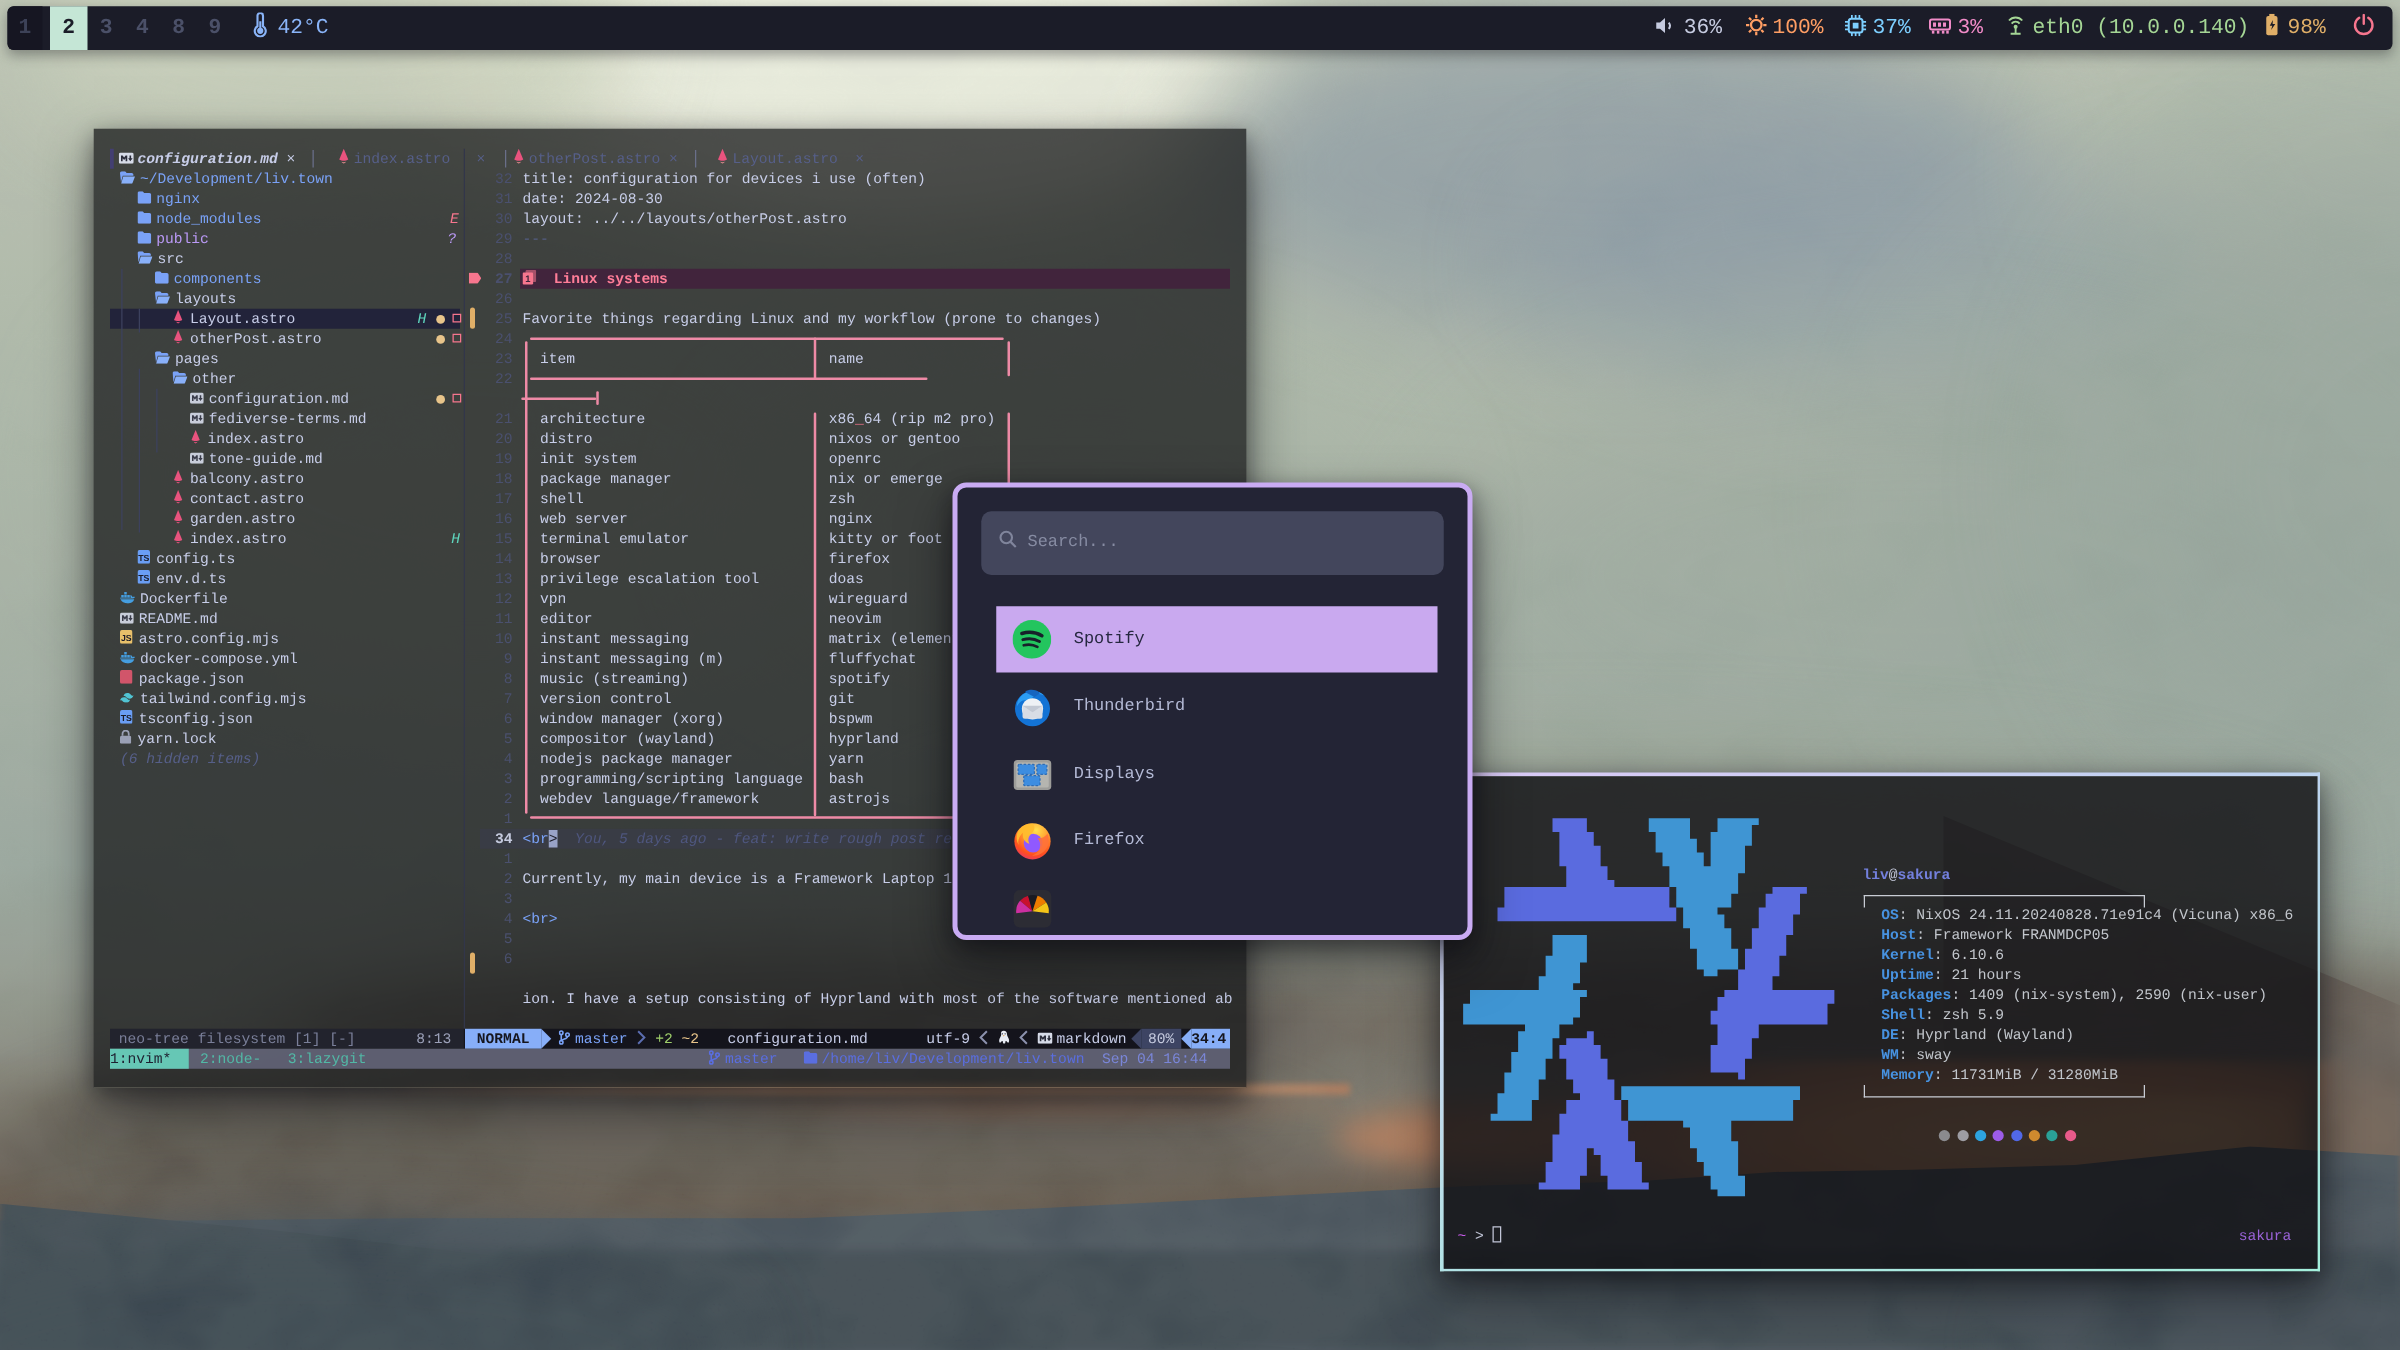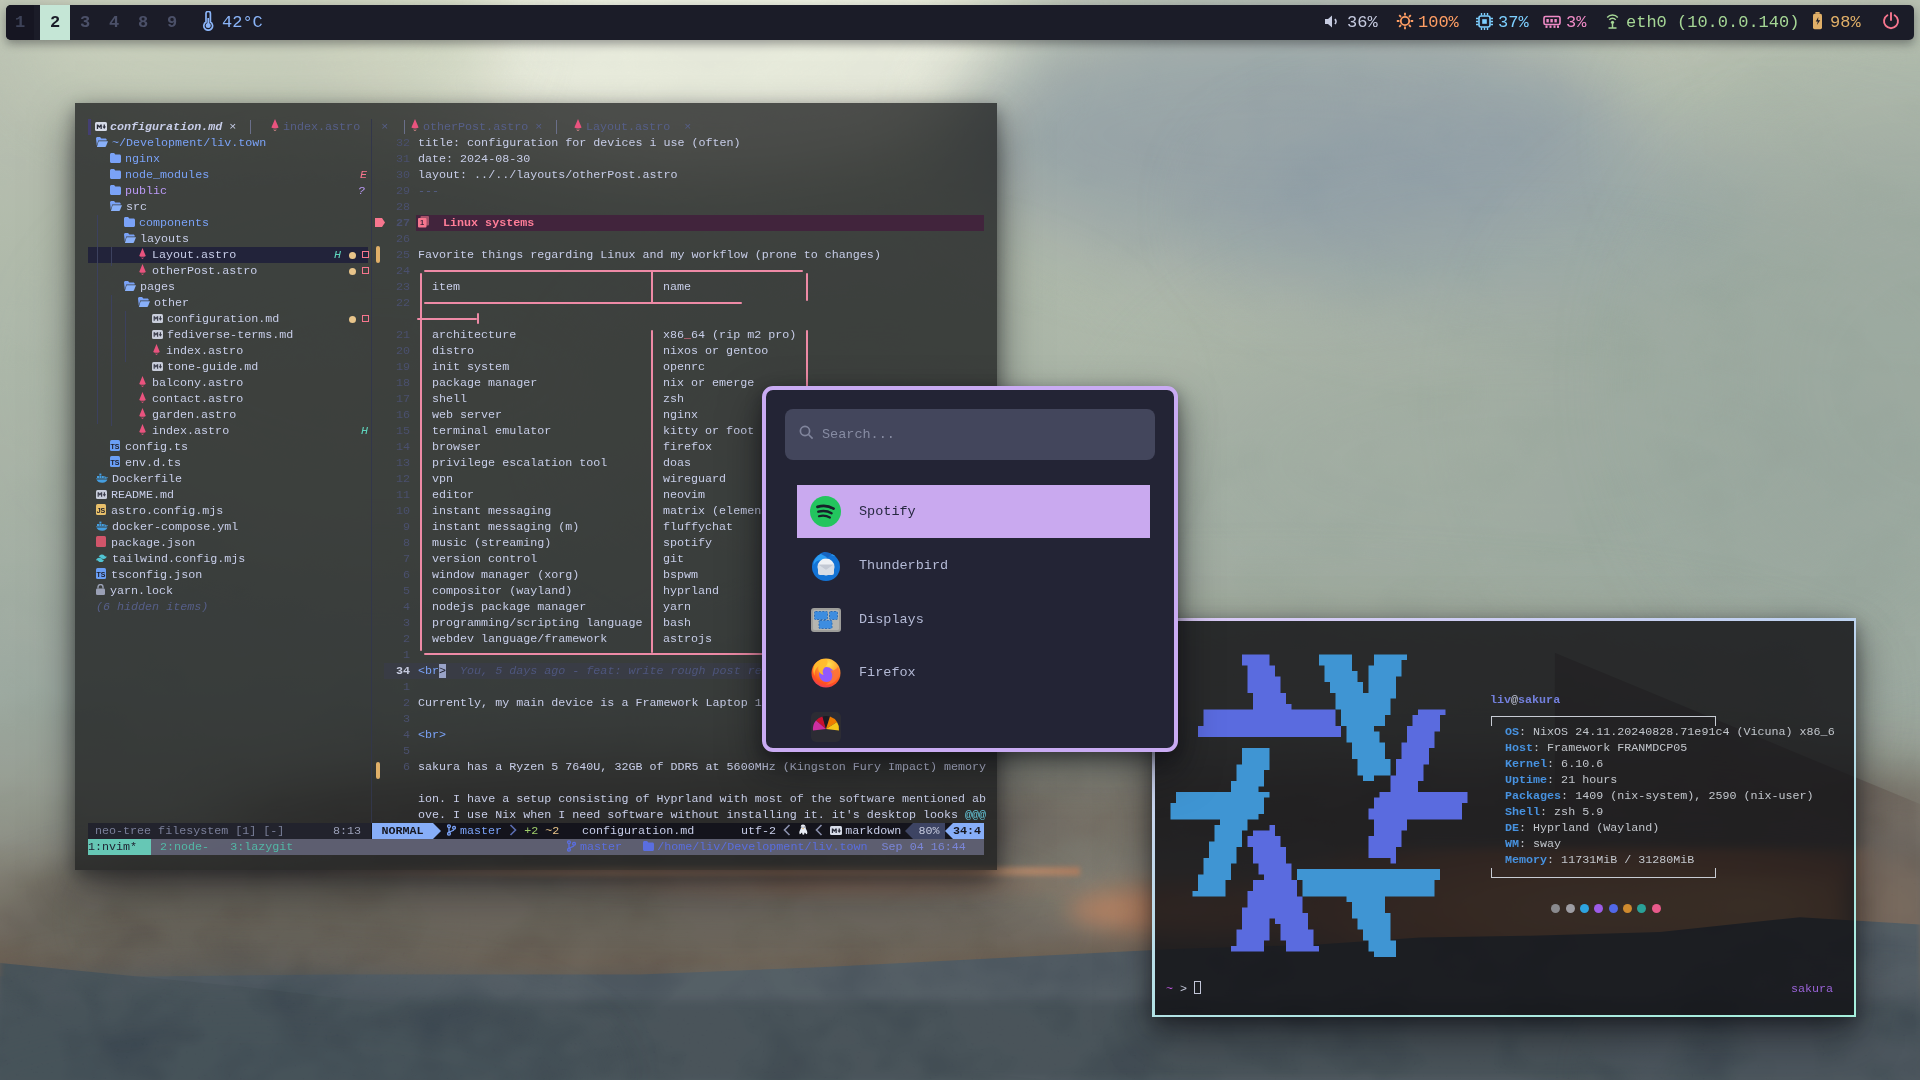--- a/index.html
+++ b/index.html
@@ -400,39 +400,37 @@
     <div class="ln" style="top:560px;left:303px;color:#c5cade;font-weight:bold">34</div>
     <div class="r " style="top:560px;left:343px"><span class="blu">&lt;br</span><span style="background:#99a3c8;color:#1b1c28">&gt;</span>  <span class="it" style="color:#4e567e">You, 5 days ago - feat: write rough post re</span></div>
     <div class="ln" style="top:576px;left:303px;color:#4a506e;font-weight:normal">1</div>
     <div class="ln" style="top:592px;left:303px;color:#4a506e;font-weight:normal">2</div>
     <div class="r " style="top:592px;left:343px"><span class="wht">Currently, my main device is a Framework Laptop 13 and it is simply amazing</span></div>
     <div class="ln" style="top:608px;left:303px;color:#4a506e;font-weight:normal">3</div>
     <div class="ln" style="top:624px;left:303px;color:#4a506e;font-weight:normal">4</div>
     <div class="r " style="top:624px;left:343px"><span class="blu">&lt;br&gt;</span></div>
     <div class="ln" style="top:640px;left:303px;color:#4a506e;font-weight:normal">5</div>
     <div class="ln" style="top:656px;left:303px;color:#4a506e;font-weight:normal">6</div>
-    <div class="r " style="top:656px;left:343px"><span class="wht">sakura has a Ryzen 5 7640U, 32GB of DDR5 at 5600MHz (Kingston Fury Impact) memory</span></div>
     <div class="r " style="top:688px;left:343px"><span class="wht">ion. I have a setup consisting of Hyprland with most of the software mentioned ab</span></div>
-    <div class="r " style="top:704px;left:343px"><span class="wht">ove. I use Nix when I need software without installing it. it's desktop looks </span><span style="color:#65c7da">@@@</span></div>
     <div class="a" style="left:13px;top:720px;width:283px;height:16px;background:#22232d;color:#7a7f99"><span style="padding-left:7px">neo-tree filesystem [1] [-]</span><span style="position:absolute;left:245px;color:#9ba0b8">8:13</span></div>
     <div class="a" style="left:296px;top:720px;width:613px;height:16px;background:#14141c"></div>
     <div class="a" style="left:297px;top:720px;width:61px;height:16px;background:#87aef8;color:#16161e;font-weight:bold;text-align:center;line-height:16px">NORMAL</div>
     <div class="a" style="left:358px;top:720px;width:0;height:0;border-top:8px solid transparent;border-bottom:8px solid transparent;border-left:8px solid #87aef8"></div>
     <div class="r " style="top:720px;left:372px"><svg width="9" height="12" viewBox="0 0 9 12" style="vertical-align:-2px;margin-right:4px">
         <g fill="none" stroke="#7aa2f7" stroke-width="1.3">
           <circle cx="2" cy="2.2" r="1.4"></circle>
           <circle cx="2" cy="9.8" r="1.4"></circle>
           <circle cx="7" cy="3.8" r="1.4"></circle>
           <path d="M2 3.6v4.8M7 5.2c0 2.4-5 1.6-5 4"></path>
         </g>
       </svg><span class="blu">master</span> <svg width="8" height="12" viewBox="0 0 8 12" style="vertical-align:-1.5px">
         <path d="M1.5 1L6.5 6L1.5 11" fill="none" stroke="#5b6db1" stroke-width="1.6"></path>
       </svg> <span class="grn">+2</span> <span class="yel">~2</span></div>
     <div class="r " style="top:720px;left:507px"><span class="wht">configuration.md</span></div>
-    <div class="r " style="top:720px;left:666px"><span class="wht">utf-2</span> <svg width="8" height="12" viewBox="0 0 8 12" style="vertical-align:-1.5px">
+    <div class="r " style="top:720px;left:666px"><span class="wht">utf-9</span> <svg width="8" height="12" viewBox="0 0 8 12" style="vertical-align:-1.5px">
         <path d="M6.5 1L1.5 6L6.5 11" fill="none" stroke="#8b91ad" stroke-width="1.6"></path>
       </svg> <svg width="10" height="12" viewBox="0 0 10 12" style="vertical-align:-2px">
         <path d="M5 .5c1.7 0 2.6 1.2 2.6 2.8 0 .9.3 1.6.8 2.5.6 1 .9 1.8.9 2.8 0 .6-.2 1.2-.5 1.6-.2-.1-.5-.2-.8-.2-.2-.9-.9-1.3-1.5-1.3l-.4 1.9c-.5.2-1.1.2-1.6 0l-.4-1.9c-.7 0-1.3.4-1.5 1.3-.3 0-.6.1-.8.2-.3-.4-.5-1-.5-1.6 0-1 .3-1.8.9-2.8.5-.9.8-1.6.8-2.5C2.4 1.7 3.3.5 5 .5z" fill="#e8ecf5"></path>
         <circle cx="3.9" cy="3" r=".5" fill="#1b1c28"></circle>
         <circle cx="6.1" cy="3" r=".5" fill="#1b1c28"></circle>
         <path d="M4.2 4.1h1.6L5 5.2z" fill="#e8a33d"></path>
       </svg> <svg width="8" height="12" viewBox="0 0 8 12" style="vertical-align:-1.5px">
         <path d="M6.5 1L1.5 6L6.5 11" fill="none" stroke="#8b91ad" stroke-width="1.6"></path>
       </svg> <svg width="12" height="9" viewBox="0 0 12 9" style="vertical-align:-1px;margin-right:3px">
         <rect width="12" height="9" rx="1.5" fill="#d6dbe8"></rect>

